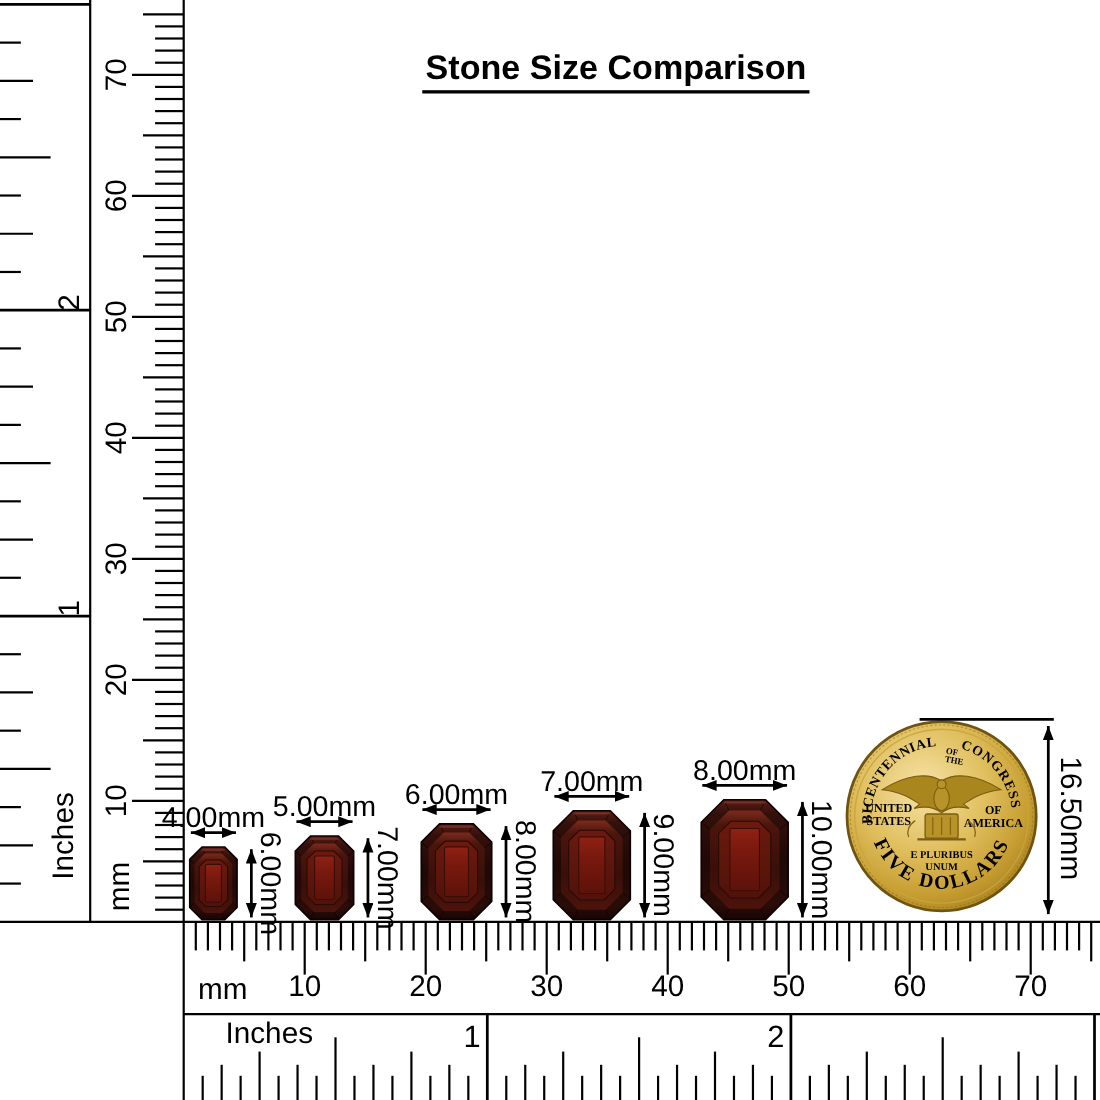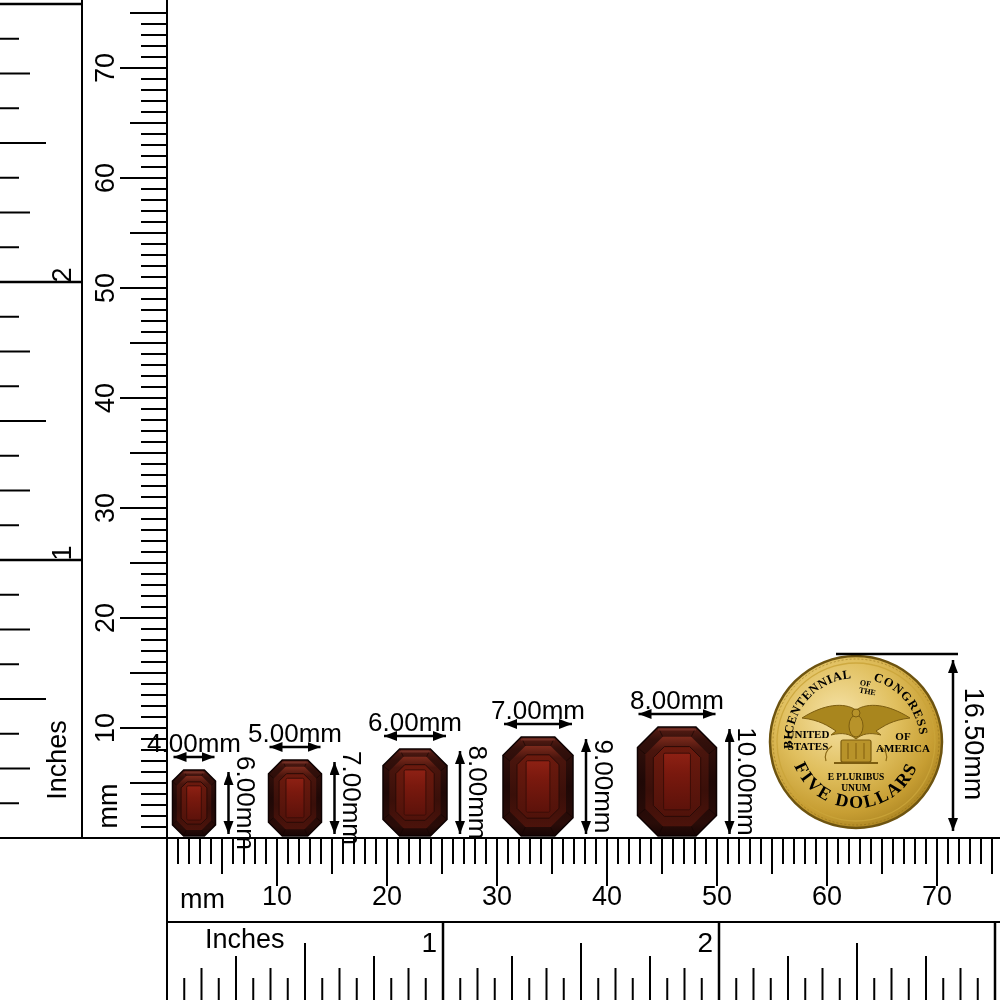--- a/index.html
+++ b/index.html
@@ -419,13 +419,14 @@
         <line x1="-8" y1="1" x2="-8" y2="17" stroke="#8a6713" stroke-width="1.2"></line>
         <line x1="0" y1="1" x2="0" y2="17" stroke="#8a6713" stroke-width="1.2"></line>
         <line x1="8" y1="1" x2="8" y2="17" stroke="#8a6713" stroke-width="1.2"></line>
         <line x1="-22" y1="21" x2="22" y2="21" stroke="#7c5d10" stroke-width="2"></line>
         <path d="M -24 4 C -30 8 -32 14 -30 19 M 24 4 C 30 8 32 14 30 19" fill="none" stroke="#8a6713" stroke-width="1.2"></path>
       </g>
       <line x1="836" y1="654" x2="958" y2="654" stroke="#000000" stroke-width="2.5"></line>
       <line x1="953" y1="660" x2="953" y2="831" stroke="#000000" stroke-width="2.5" marker-start="url(#ah)" marker-end="url(#ah)"></line>
       <text font-family="&quot;Liberation Sans&quot;,sans-serif" font-size="27" transform="translate(974 744) rotate(90)" text-anchor="middle" dy=".35em">16.50mm</text>
     </svg>
+  <div class="title">Stone Size Comparison</div>
 </div>
 
 </body></html>

